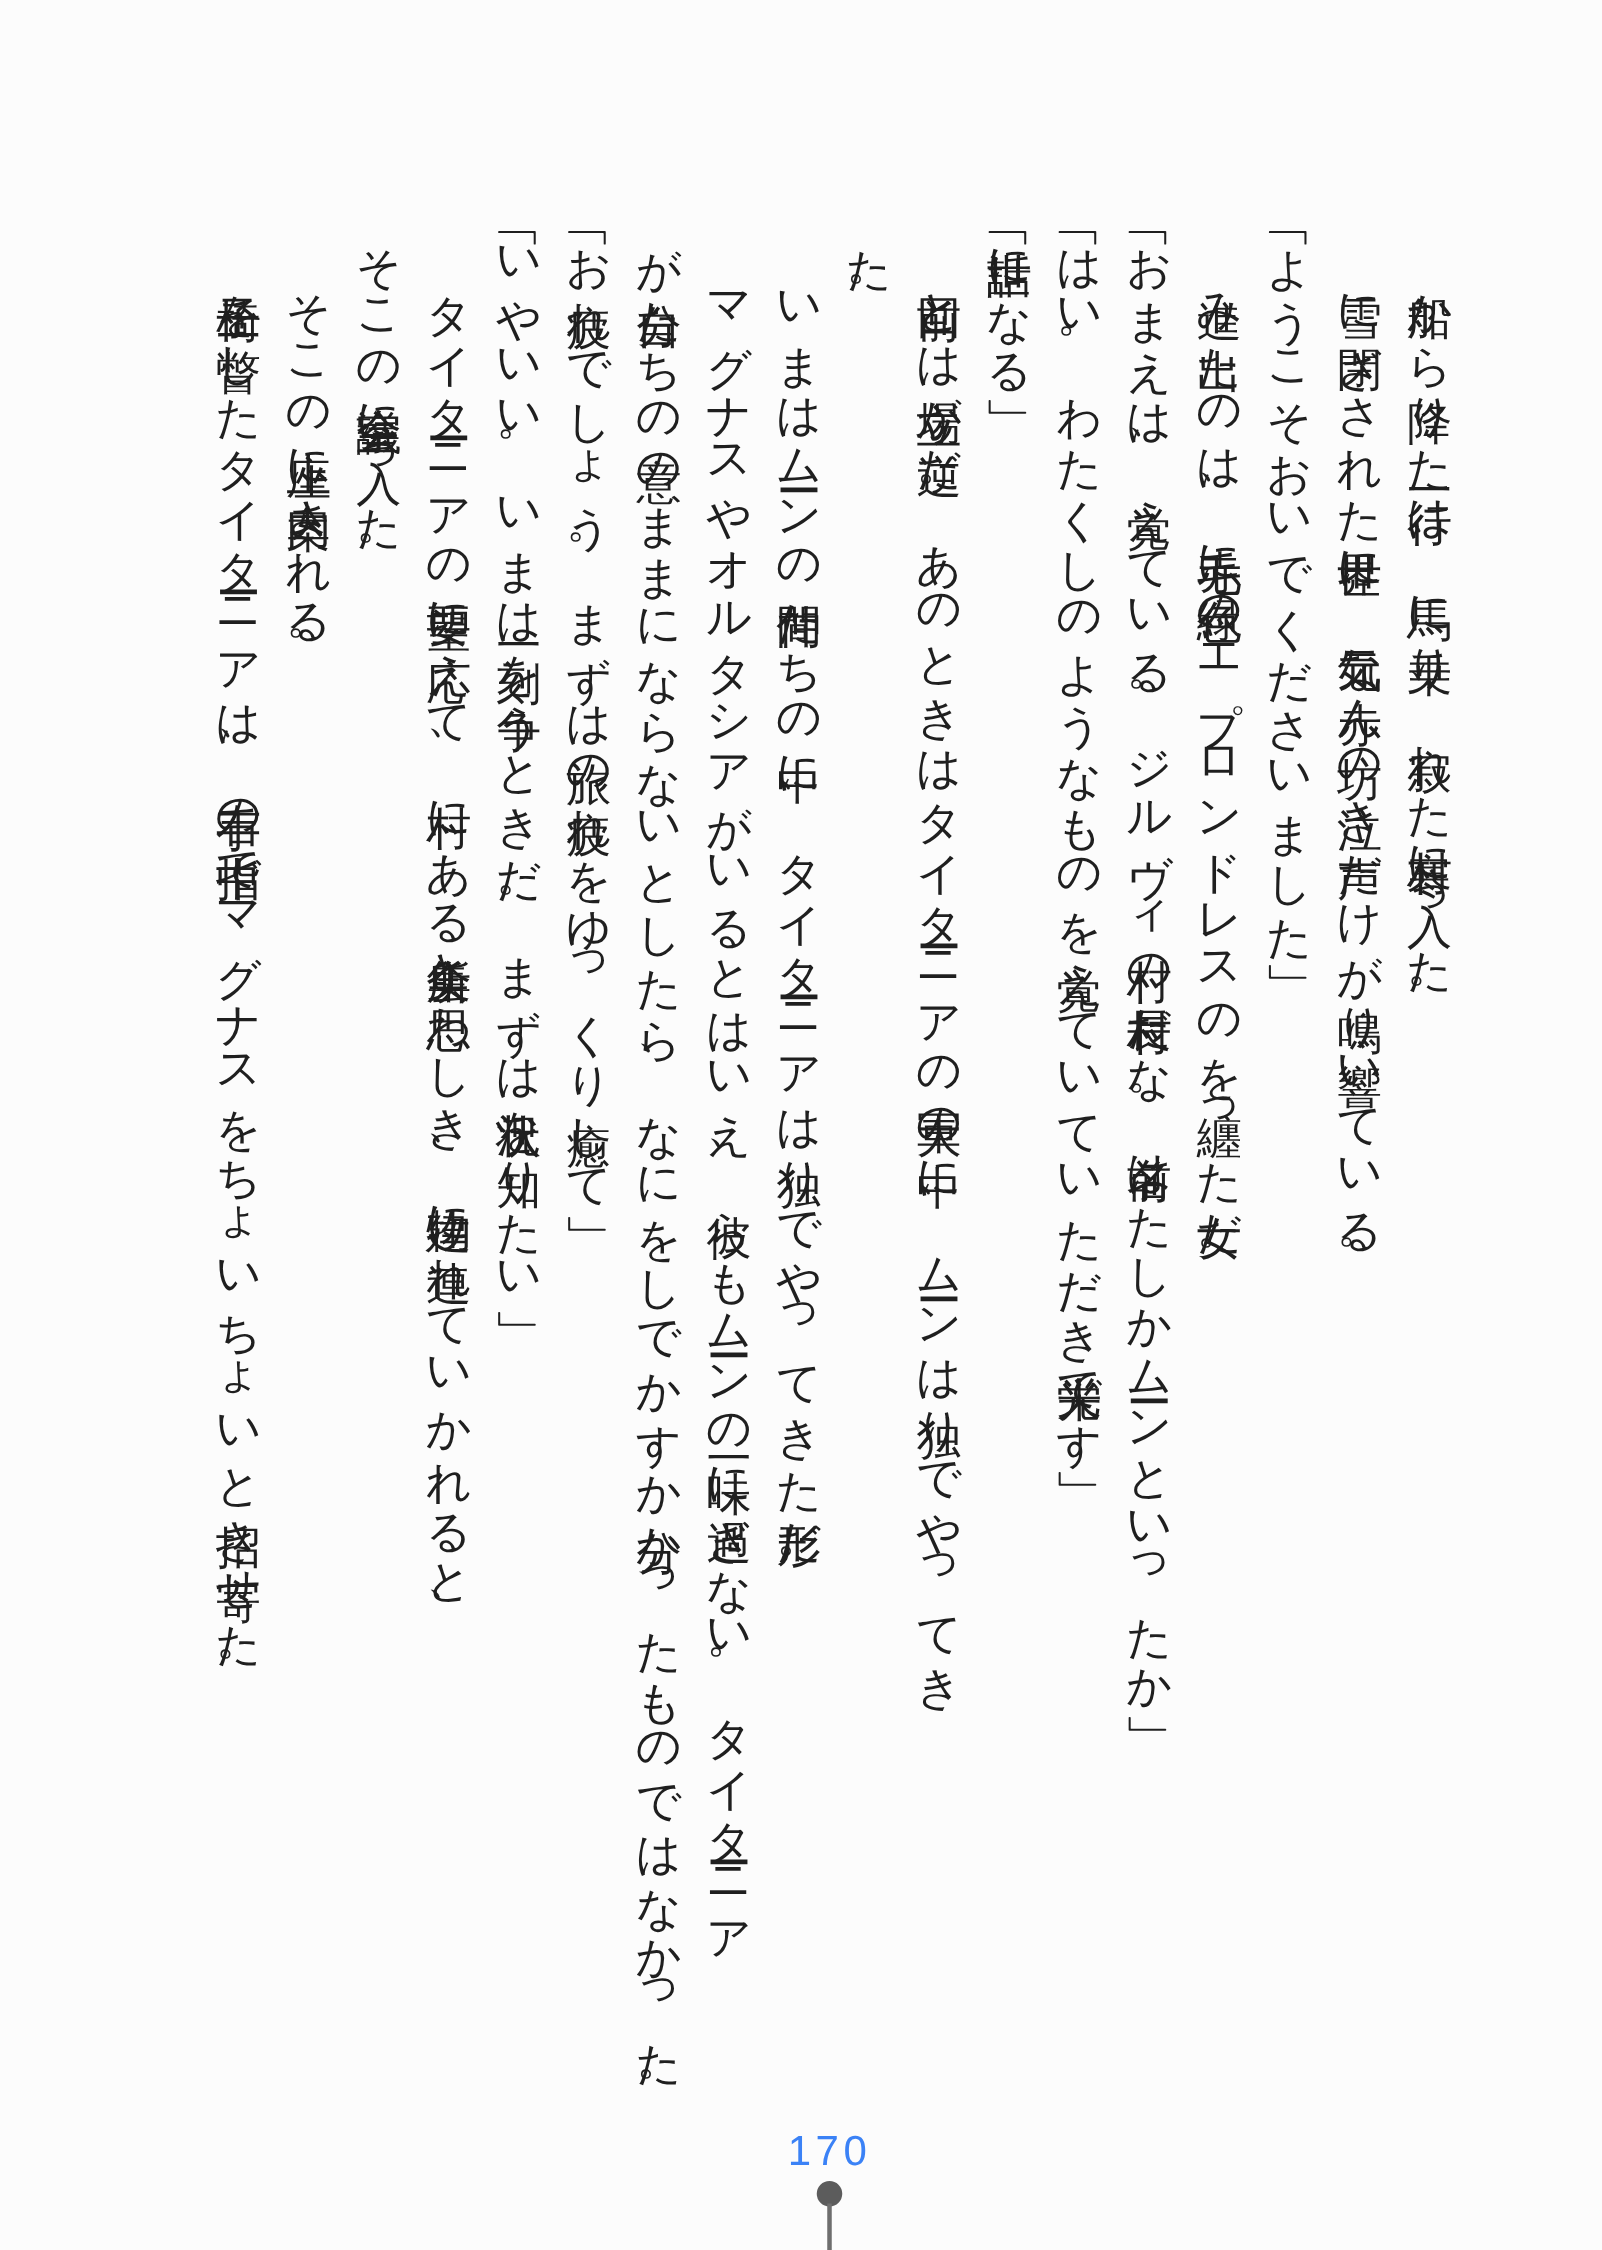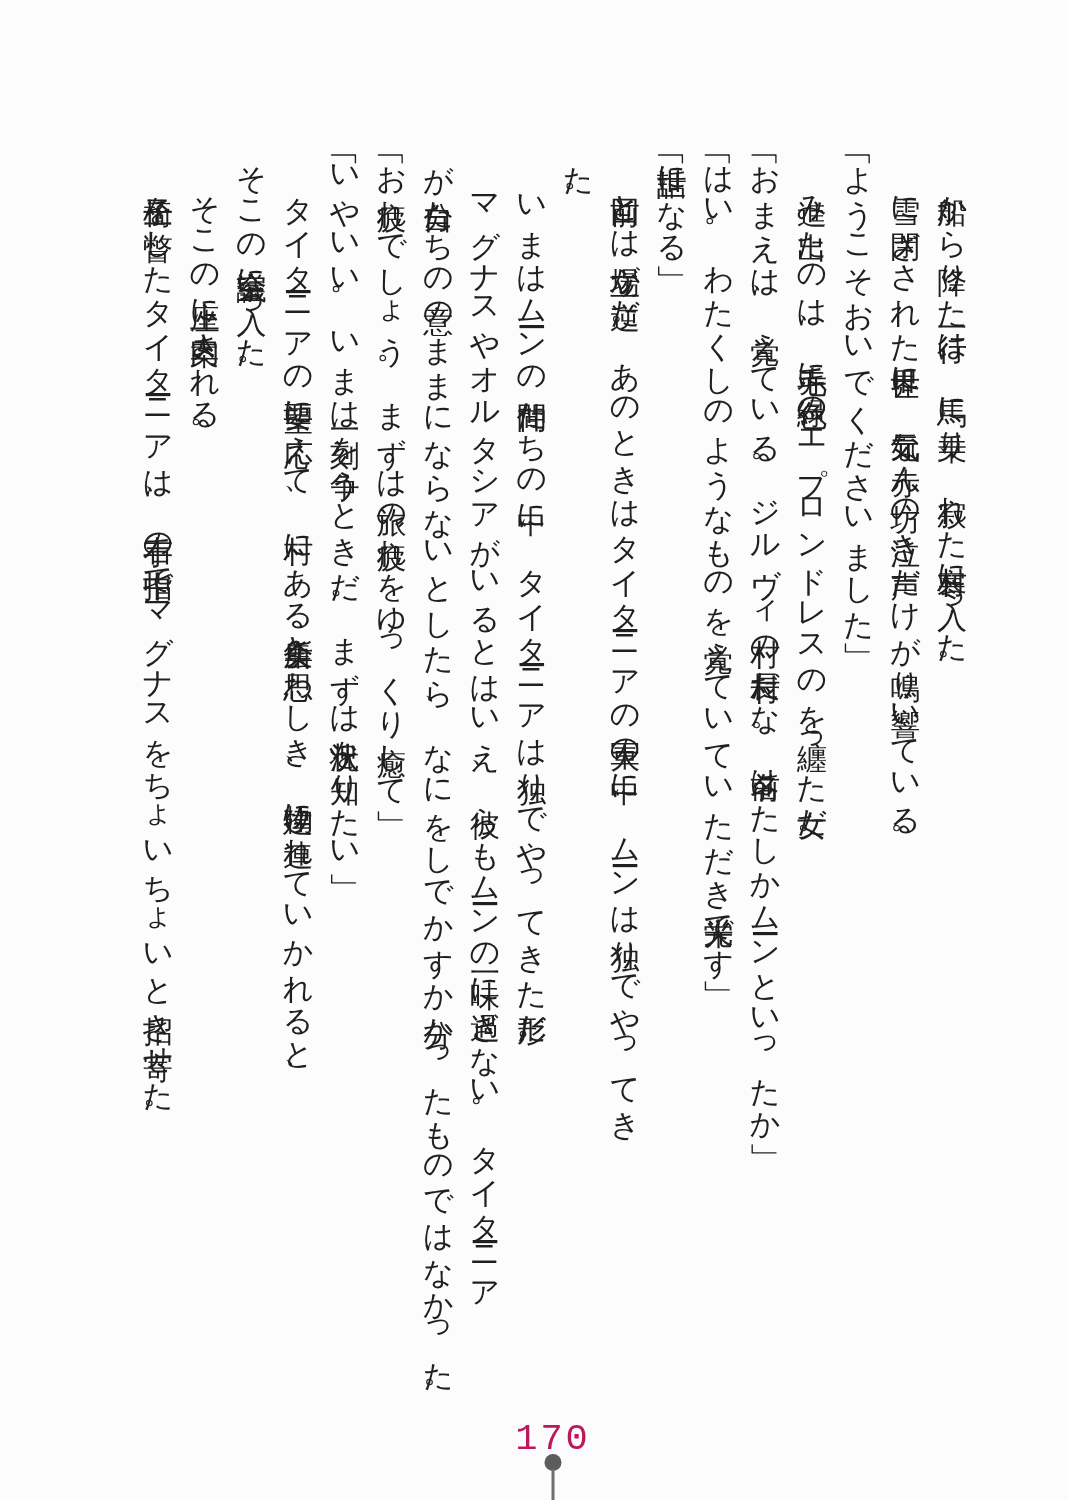--- a/index.html
+++ b/index.html
@@ -32,25 +32,25 @@
     white-space: nowrap;
   }
   .text-line.indent {
     text-indent: 30px;
   }
   .page-number {
     position: absolute;
     top: 1418px;
     left: 553px;
     transform: translateX(-50%);
-    font-family: Liberation Mono, monospace;
-    font-size: 37px;
+    font-family: Liberation Sans, sans-serif;
+    font-size: 28px;
     font-weight: 400;
     letter-spacing: 3px;
-    color: #be185d;
+    color: #3b82f6;
   }
   .footer-dot {
     position: absolute;
     top: 1454px;
     left: 553px;
     transform: translateX(-50%);
     width: 17px;
     height: 17px;
     border-radius: 50%;
     background: #5c5c5c;

